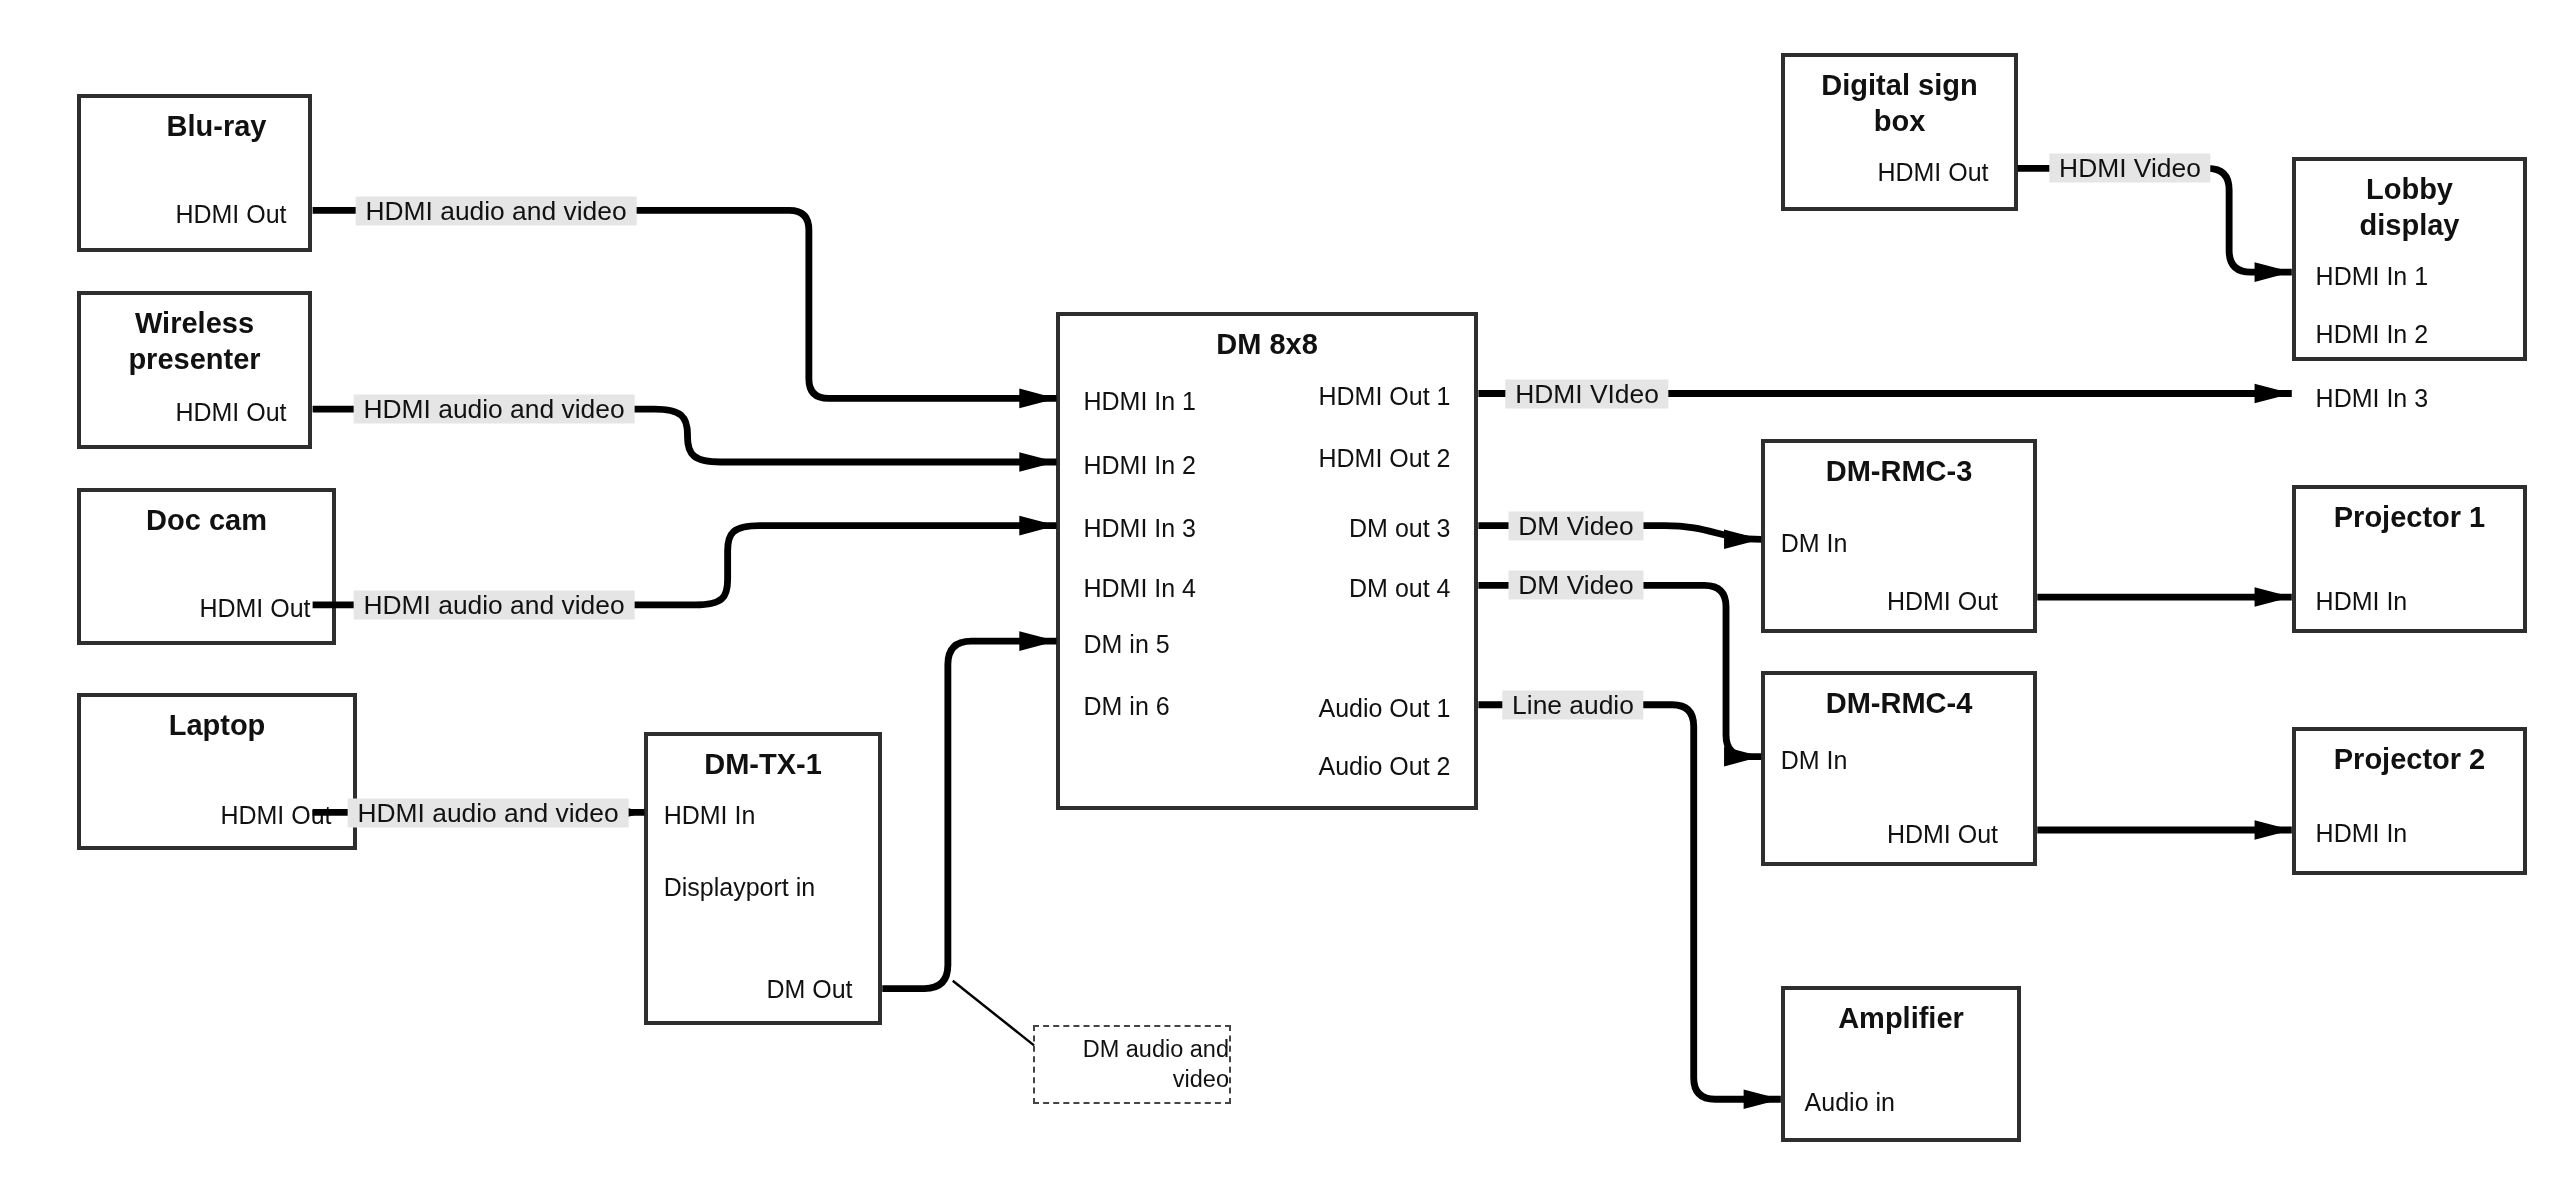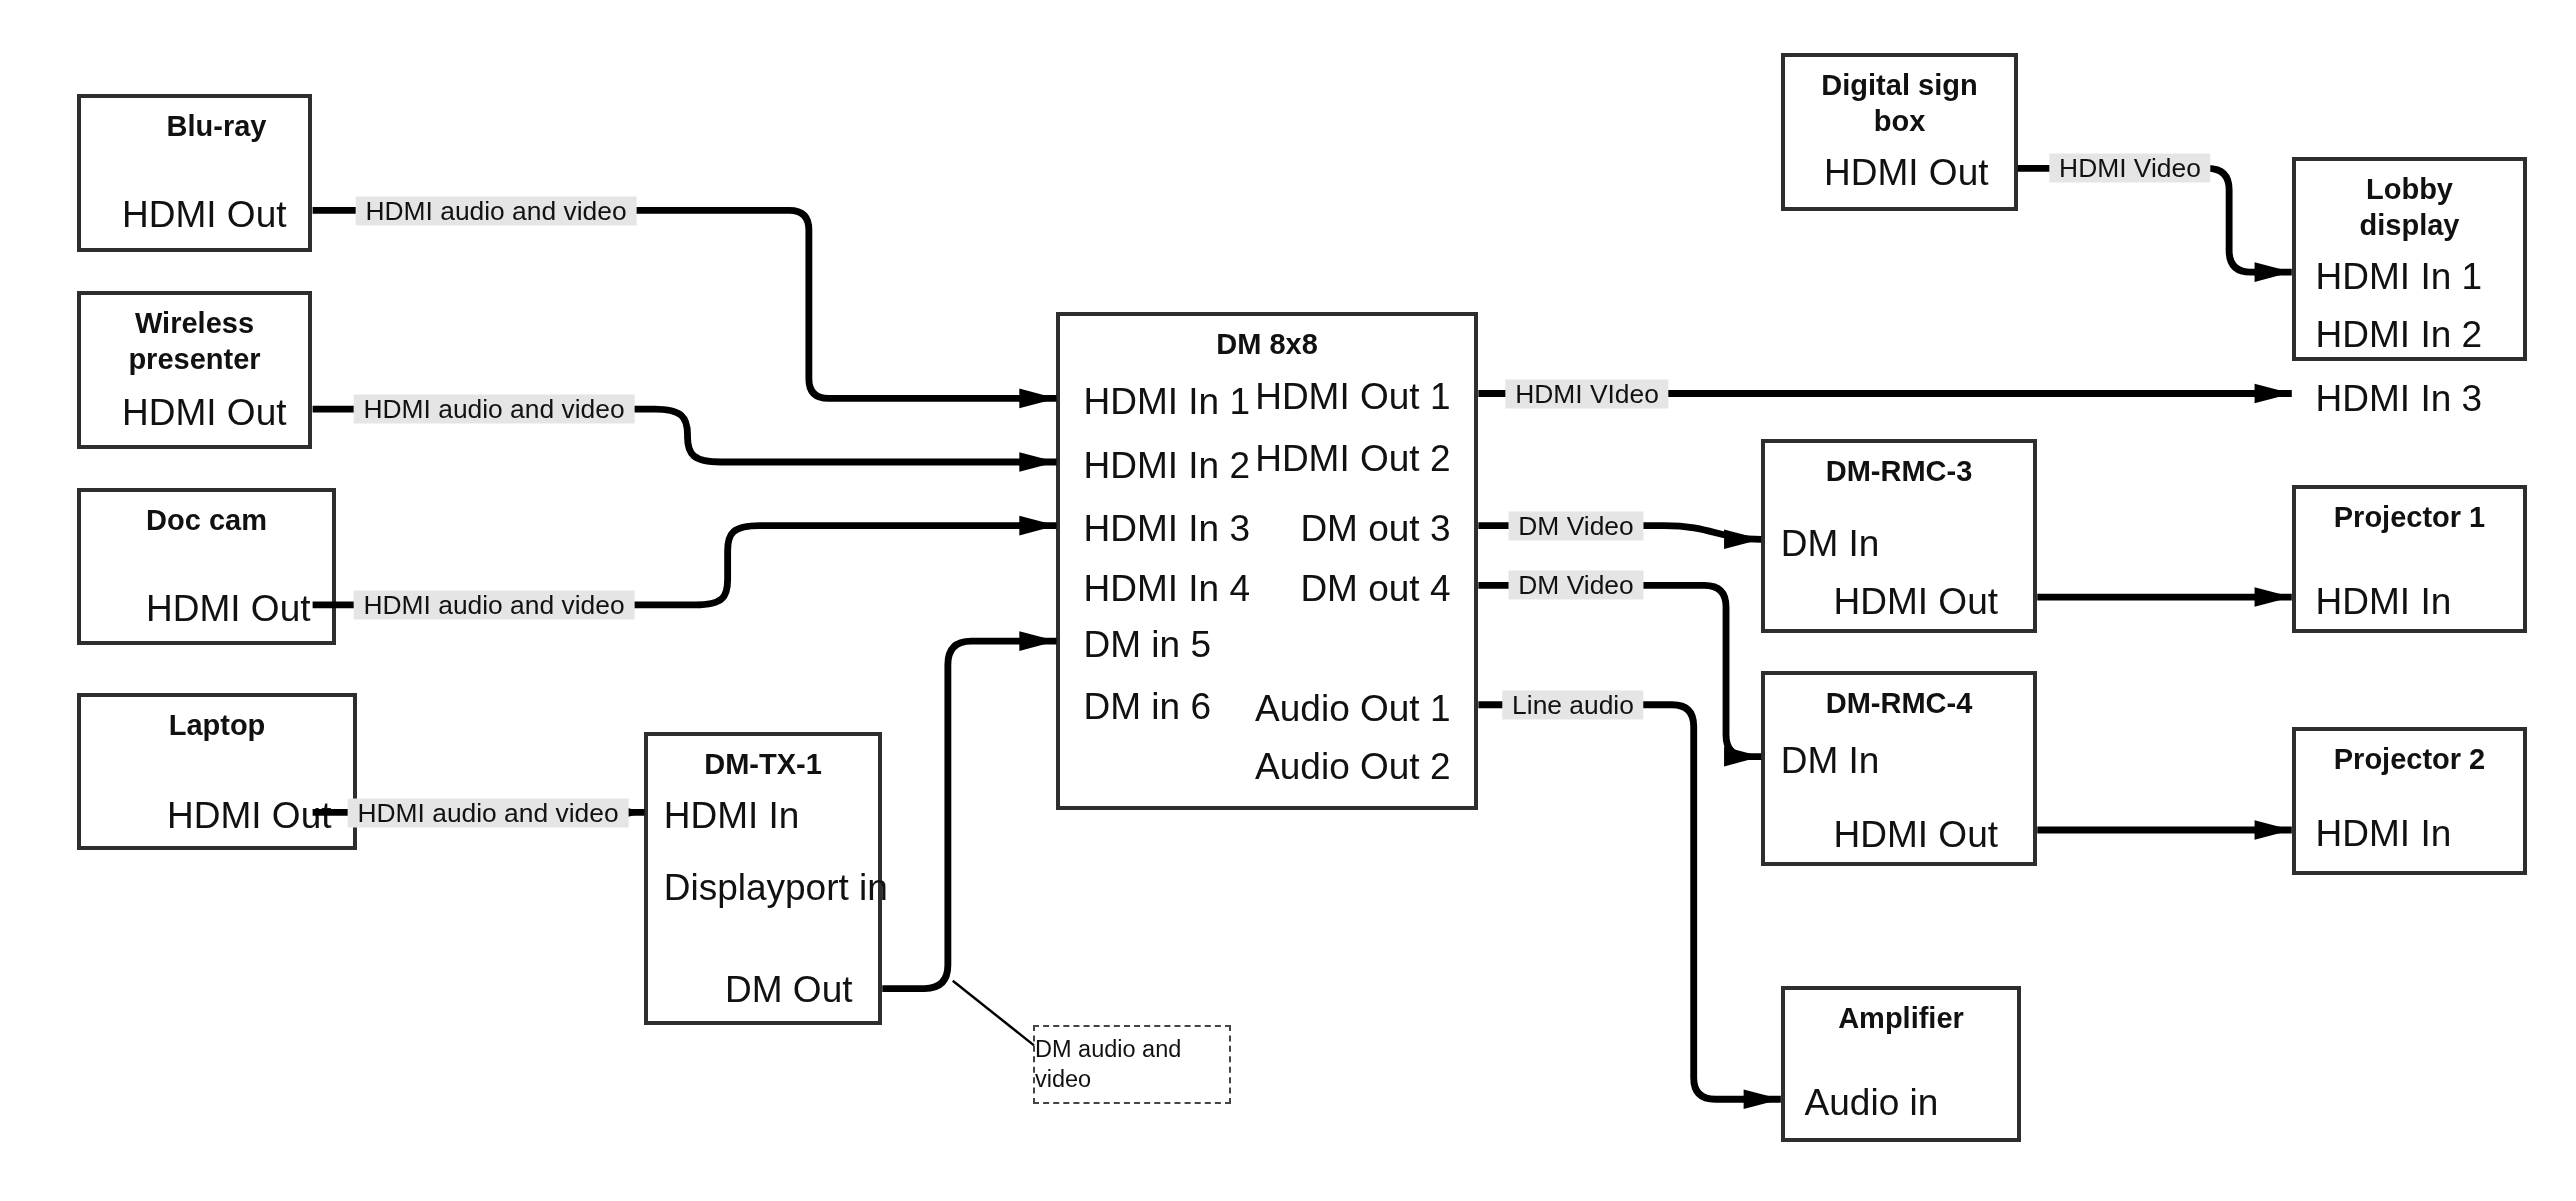--- a/index.html
+++ b/index.html
@@ -20,31 +20,31 @@
   }
   .node-title{
     text-align:center;
     font-weight:bold;
     font-size:29px;
     line-height:36px;
     margin:9.8px auto 0 auto;
   }
   .port{
     position:absolute;
-    font-size:37px;
+    font-size:25px;
     white-space:nowrap;
     transform:translateY(-50%);
     line-height:27.4px;
   }
   .callout{
     position:absolute;
     box-sizing:border-box;
     border:2px dashed #444444;
     background:#ffffff;
-    text-align:left;
+    text-align:right;
     font-size:23.5px;
     line-height:30px;
     padding-top:6.9px;
     z-index:1;
   }
   #wires{
     position:absolute;left:0;top:0;width:2576px;height:1201px;
     z-index:2;
     pointer-events:none;
   }

